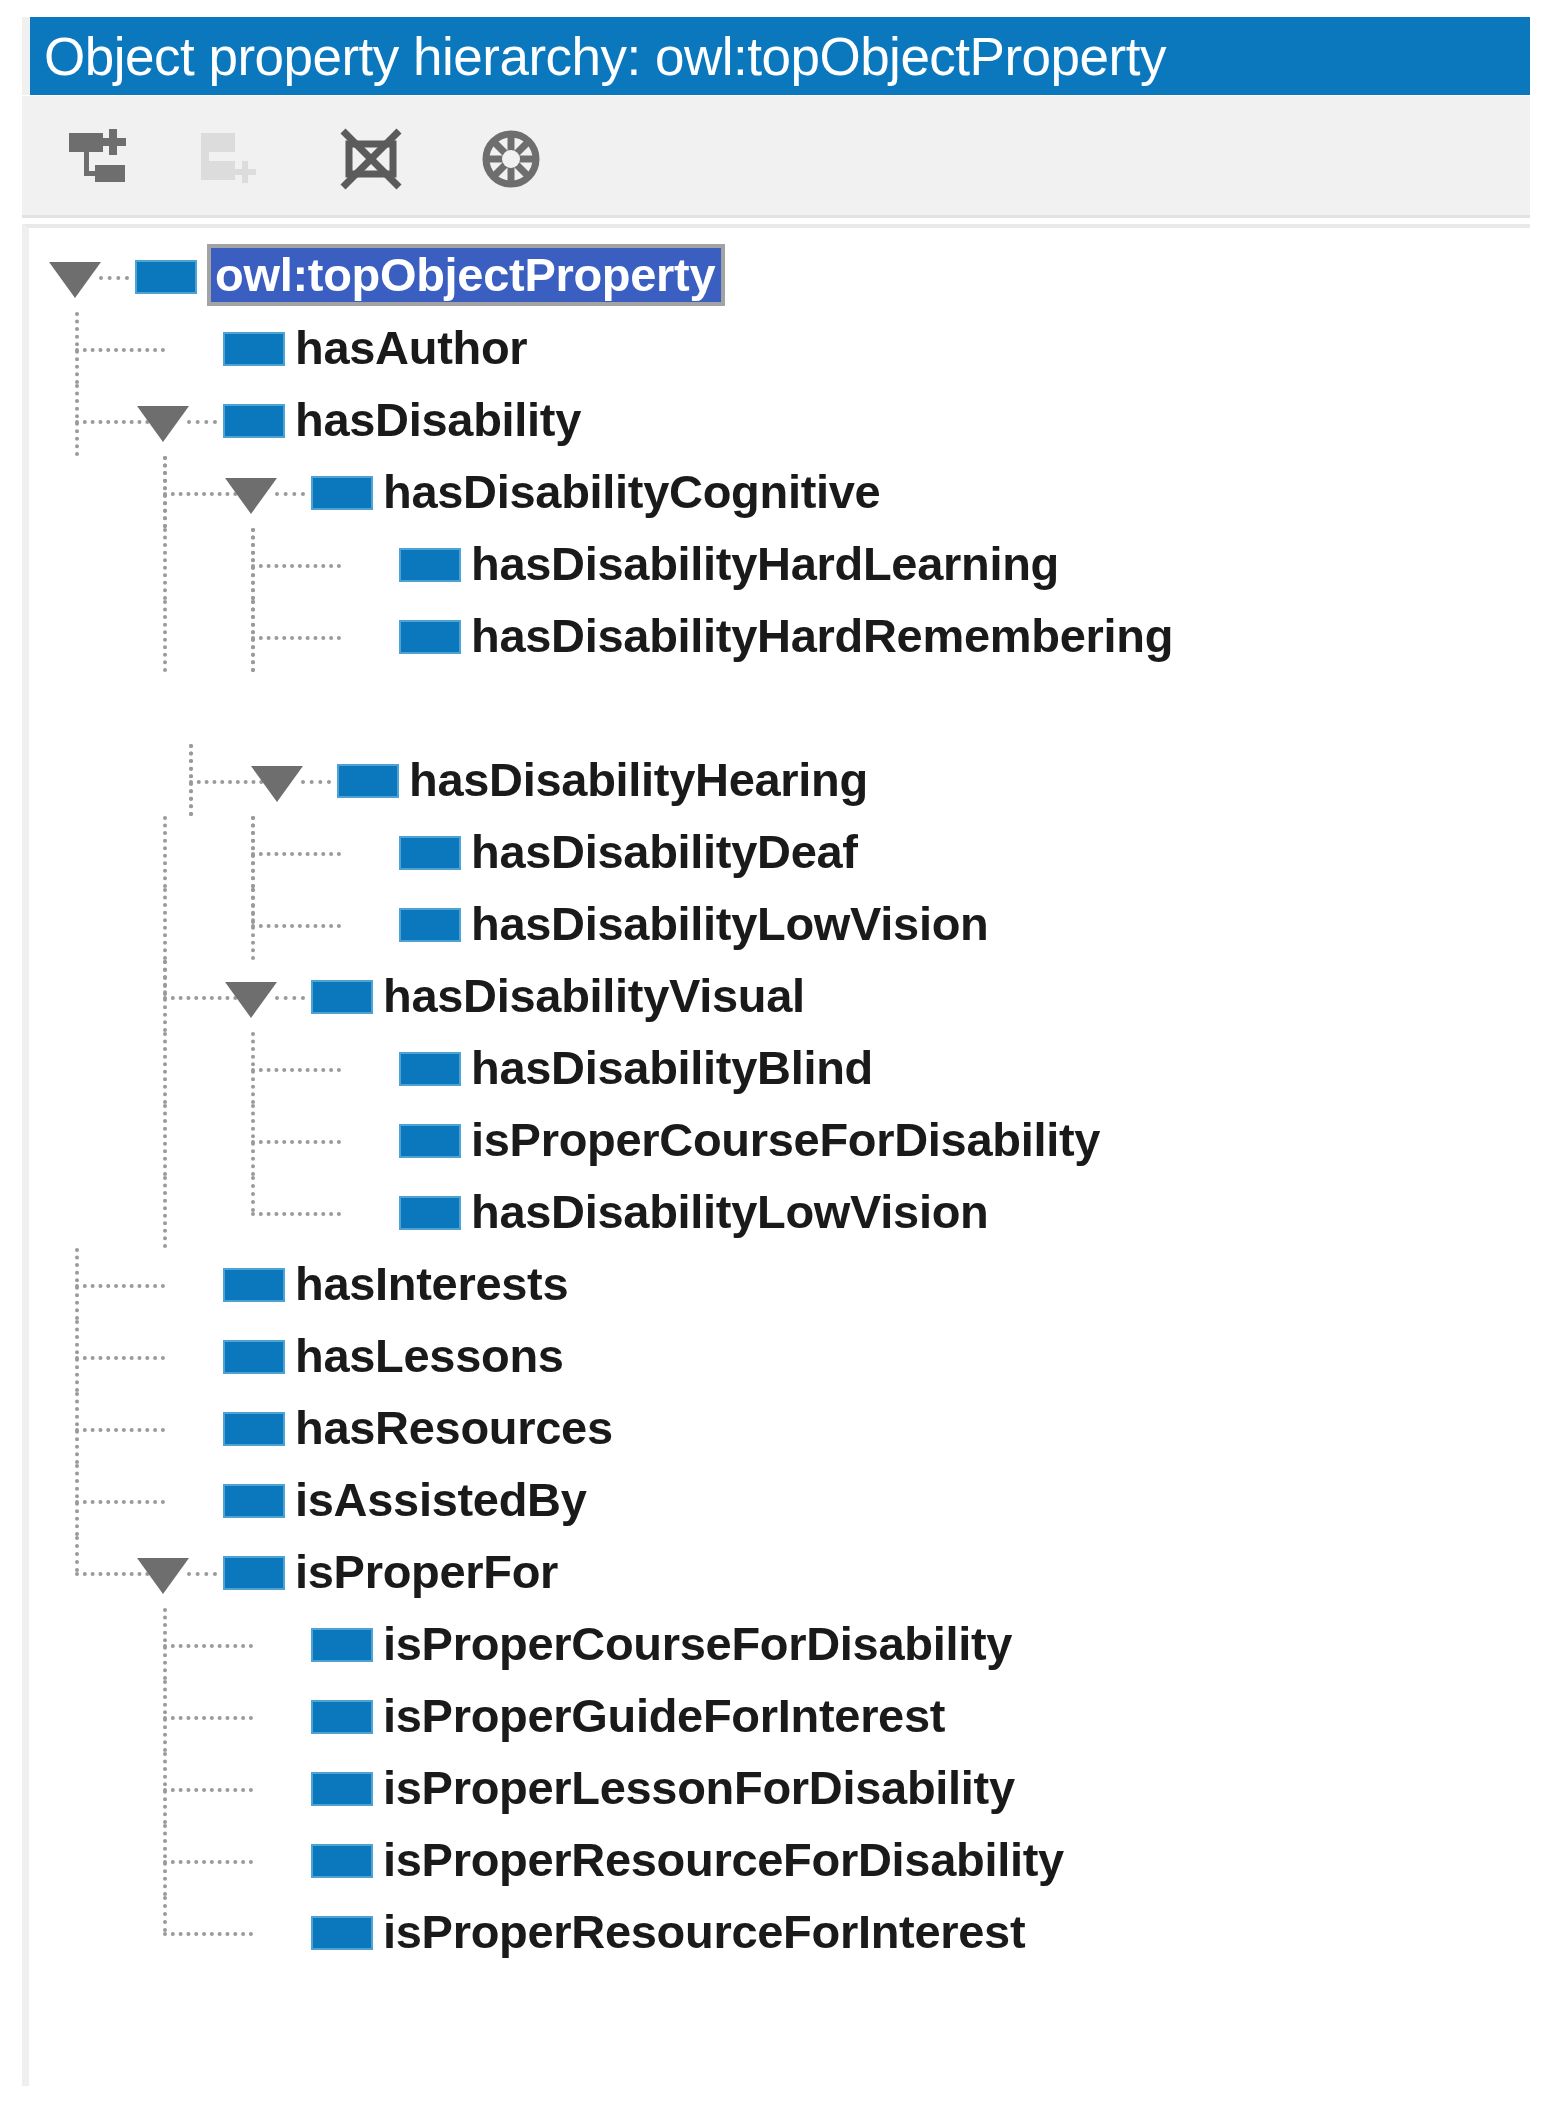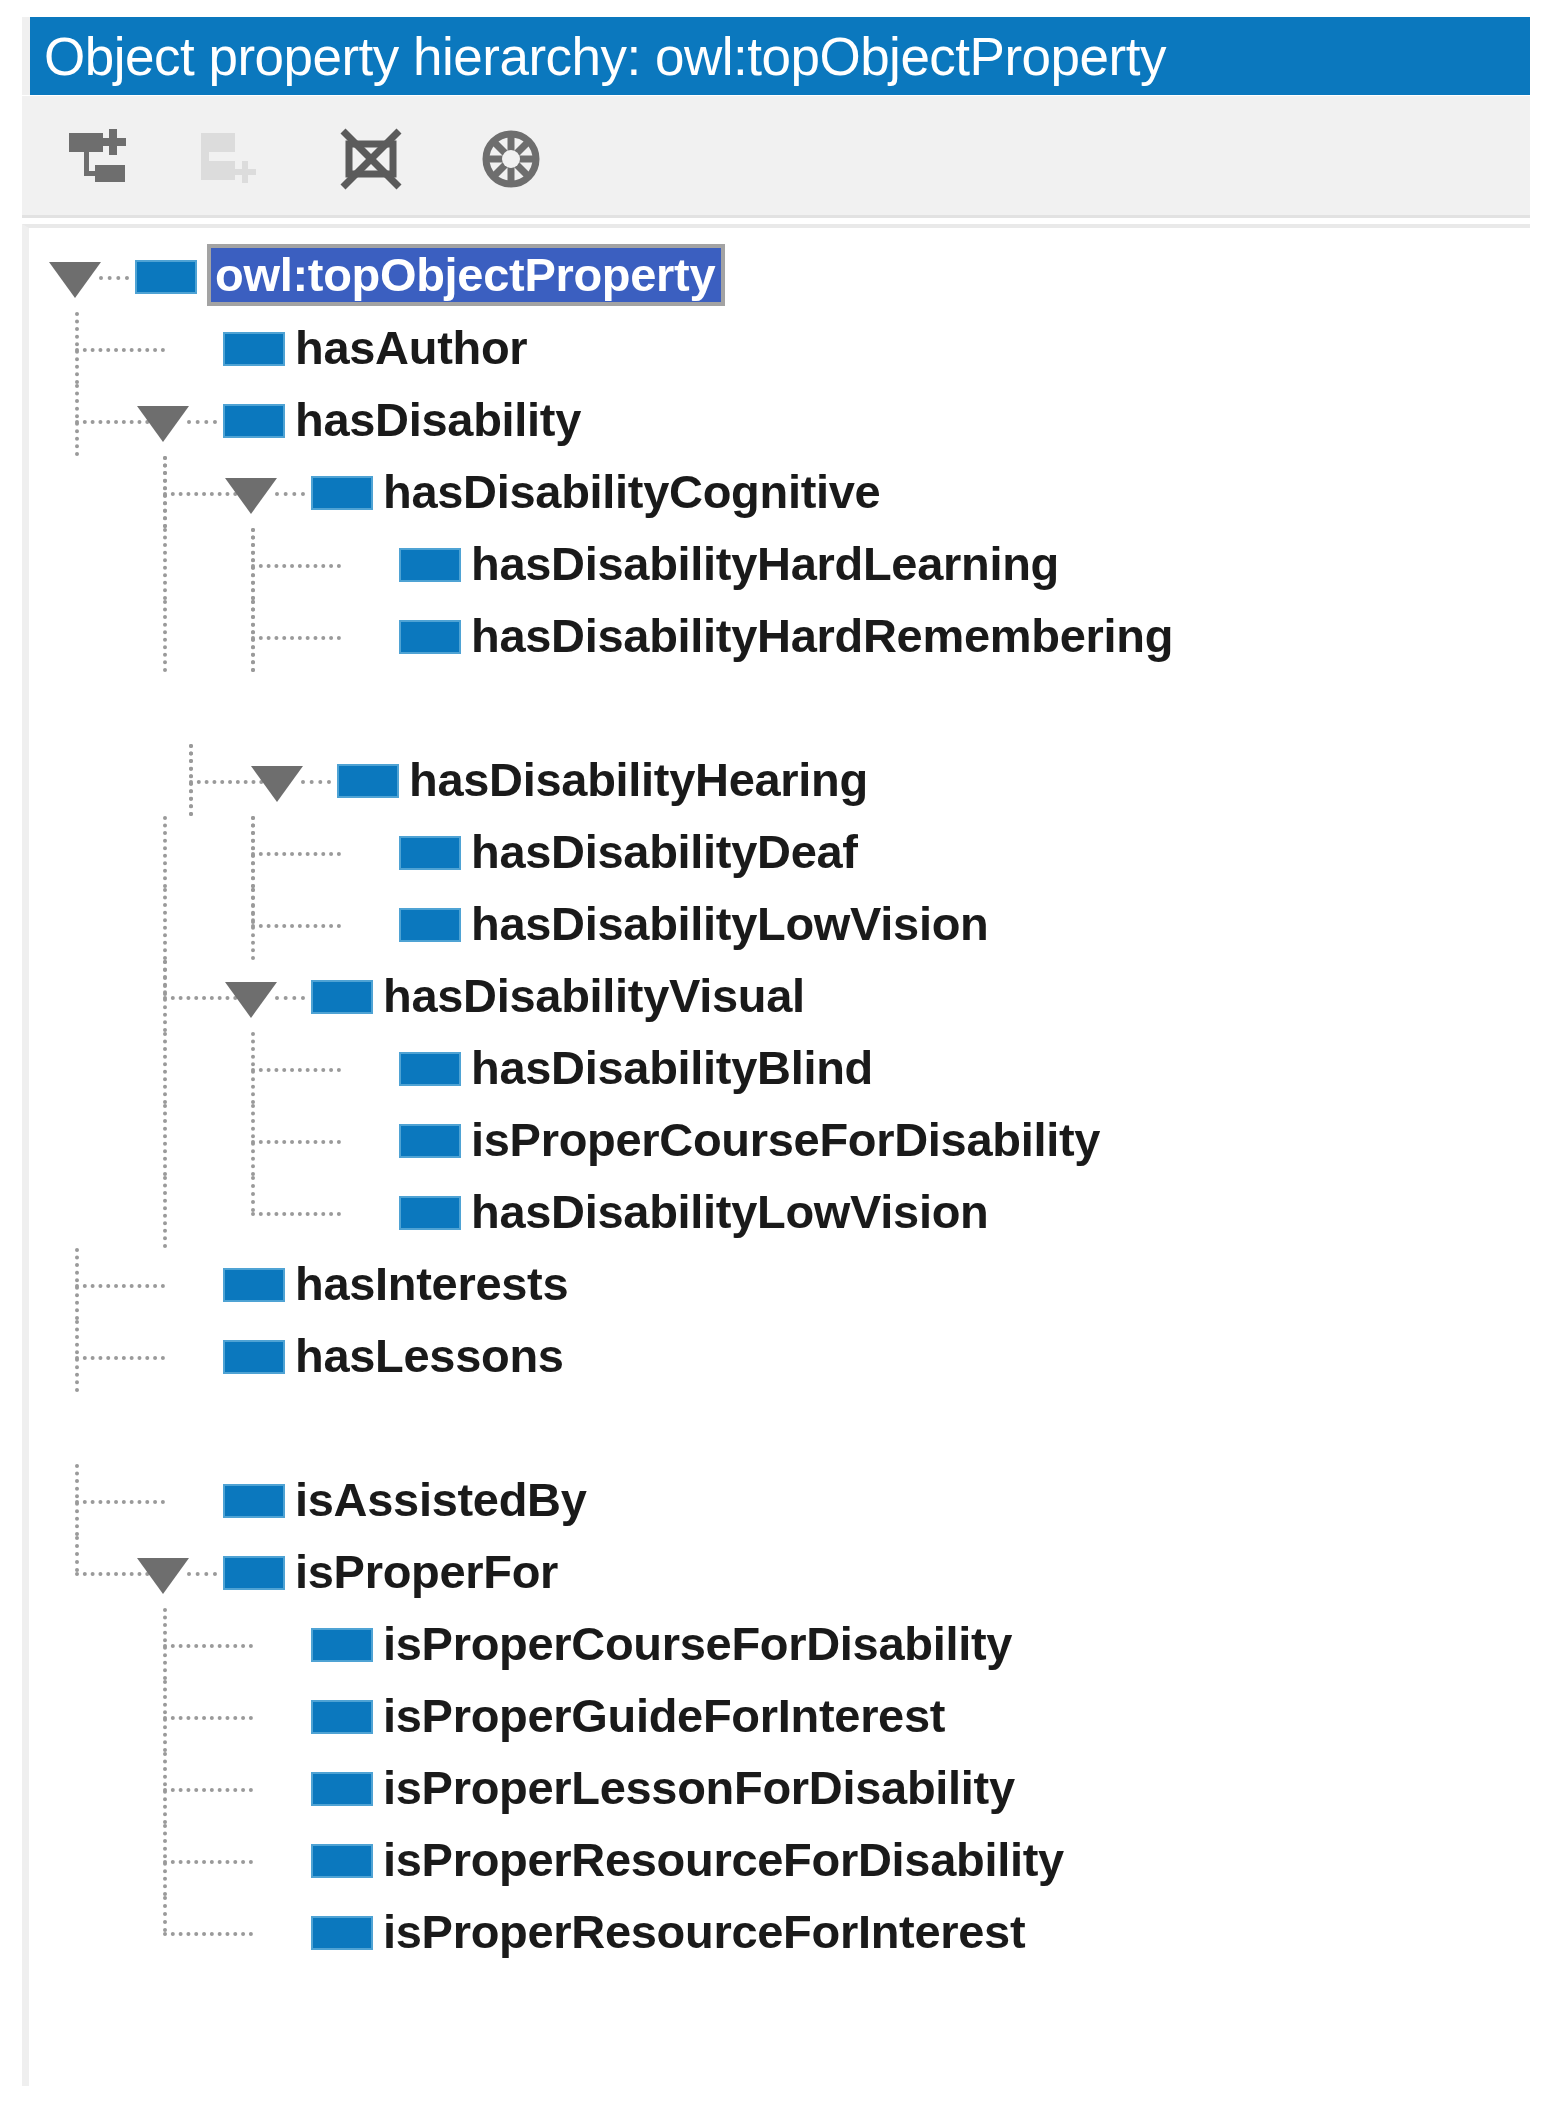--- a/index.html
+++ b/index.html
@@ -335,20 +335,26 @@
           <div class="elbow" style="left: 46px; width: 90px;"></div>
           <div class="prop-icon" style="left: 194px;"></div>
           <div class="node-label" style="left: 266px;">hasInterests</div>
         </div>
         <div class="tree-row" style="top: 1092px;">
           <div class="vline" style="left: 46px; top: 0px; height: 72px;"></div>
           <div class="elbow" style="left: 46px; width: 90px;"></div>
           <div class="prop-icon" style="left: 194px;"></div>
           <div class="node-label" style="left: 266px;">hasLessons</div>
         </div>
+        <div class="tree-row" style="top: 1164px;">
+          <div class="vline" style="left: 46px; top: 0px; height: 72px;"></div>
+          <div class="elbow" style="left: 46px; width: 90px;"></div>
+          <div class="prop-icon" style="left: 194px;"></div>
+          <div class="node-label" style="left: 266px;">hasResources</div>
+        </div>
         <div class="tree-row" style="top: 1236px; padding-left: 29px;">
           <div class="vline" style="left: 46px; top: 0px; height: 72px;"></div>
           <div class="elbow" style="left: 46px; width: 90px;"></div>
           <div class="prop-icon" style="left: 194px;"></div>
           <div class="node-label" style="left: 266px;">isAssistedBy</div>
         </div>
         <div class="tree-row" style="top: 1308px;">
           <div class="vline" style="left: 46px; top: 0px; height: 36px;"></div>
           <div class="elbow" style="left: 46px; width: 90px;"></div>
           <div class="twisty" style="left: 108px;"></div>

